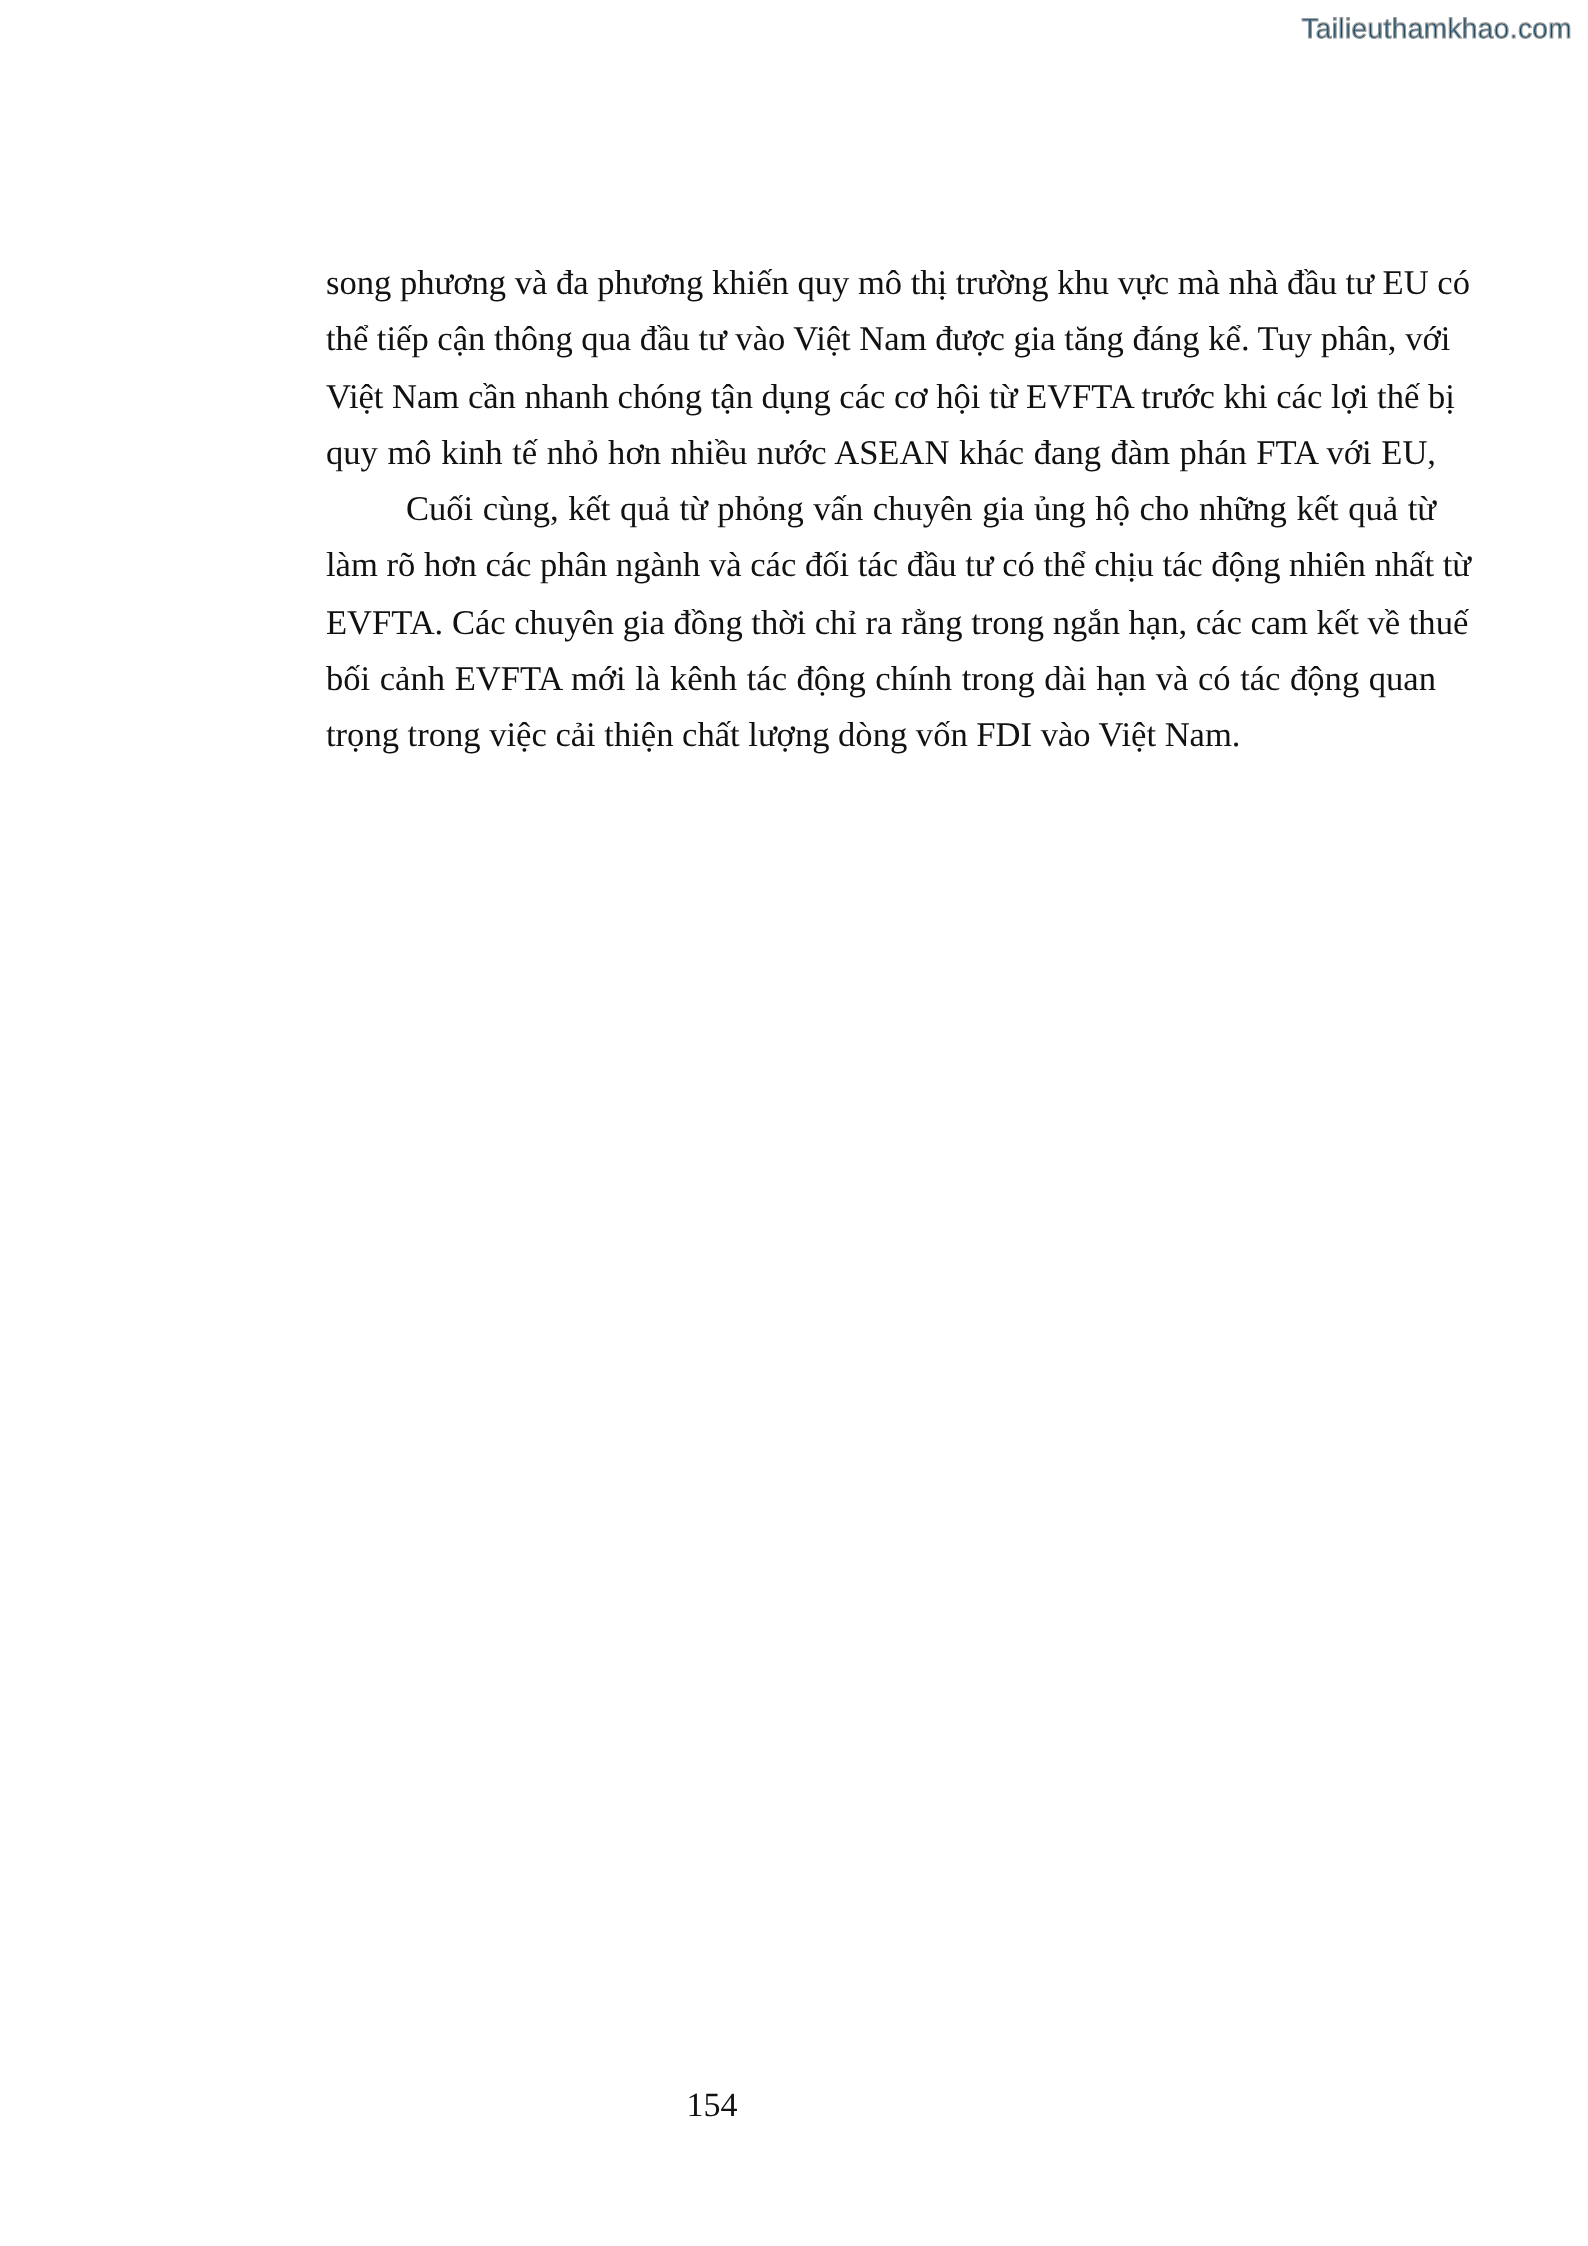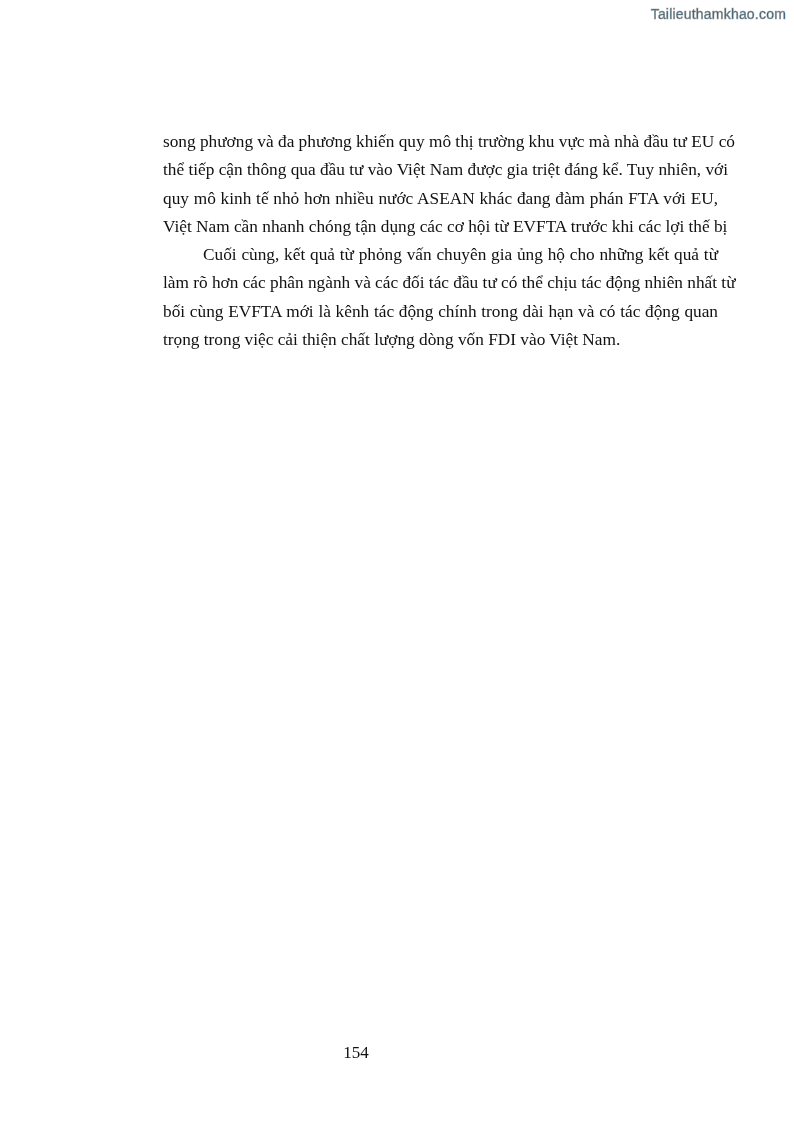--- a/index.html
+++ b/index.html
@@ -58,25 +58,26 @@
     }
   </style>
 </head>
 <body>
 
 <div class="watermark">Tailieuthamkhao.com</div>
 
 <div class="content">
   <div>
     <span class="line">song phương và đa phương khiến quy mô thị trường khu vực mà nhà đầu tư EU có</span>
-    <span class="line">thể tiếp cận thông qua đầu tư vào Việt Nam được gia triệt đáng kể. Tuy nhiên, với</span>
+    <span class="line">thể tiếp cận thông qua đầu tư vào Việt Nam được gia tăng đáng kể. Tuy phân, với</span>
+    <span class="line">Việt Nam cần nhanh chóng tận dụng các cơ hội từ EVFTA trước khi các lợi thế bị</span>
     <span class="line">quy mô kinh tế nhỏ hơn nhiều nước ASEAN khác đang đàm phán FTA với EU,</span>
-    <span class="line">Việt Nam cần nhanh chóng tận dụng các cơ hội từ EVFTA trước khi các lợi thế bị</span>
   </div>
   <div>
     <span class="line indent">Cuối cùng, kết quả từ phỏng vấn chuyên gia ủng hộ cho những kết quả từ</span>
     <span class="line">làm rõ hơn các phân ngành và các đối tác đầu tư có thể chịu tác động nhiên nhất từ</span>
-    <span class="line">bối cùng EVFTA mới là kênh tác động chính trong dài hạn và có tác động quan</span>
+    <span class="line">EVFTA. Các chuyên gia đồng thời chỉ ra rằng trong ngắn hạn, các cam kết về thuế</span>
+    <span class="line">bối cảnh EVFTA mới là kênh tác động chính trong dài hạn và có tác động quan</span>
     <span class="line last">trọng trong việc cải thiện chất lượng dòng vốn FDI vào Việt Nam.</span>
   </div>
 </div>
 
 <div class="page-number">154</div>
 
 </body></html>

